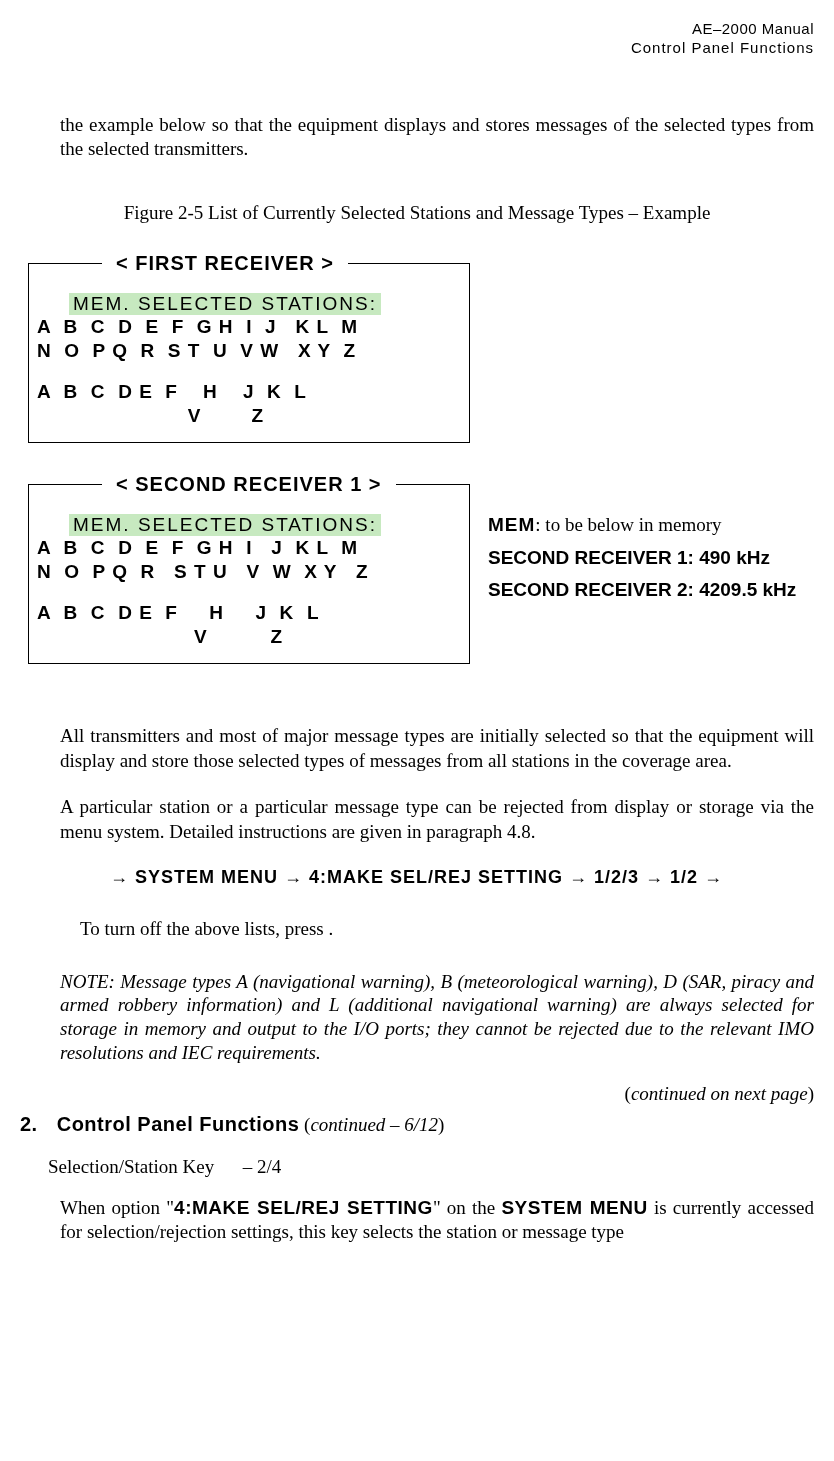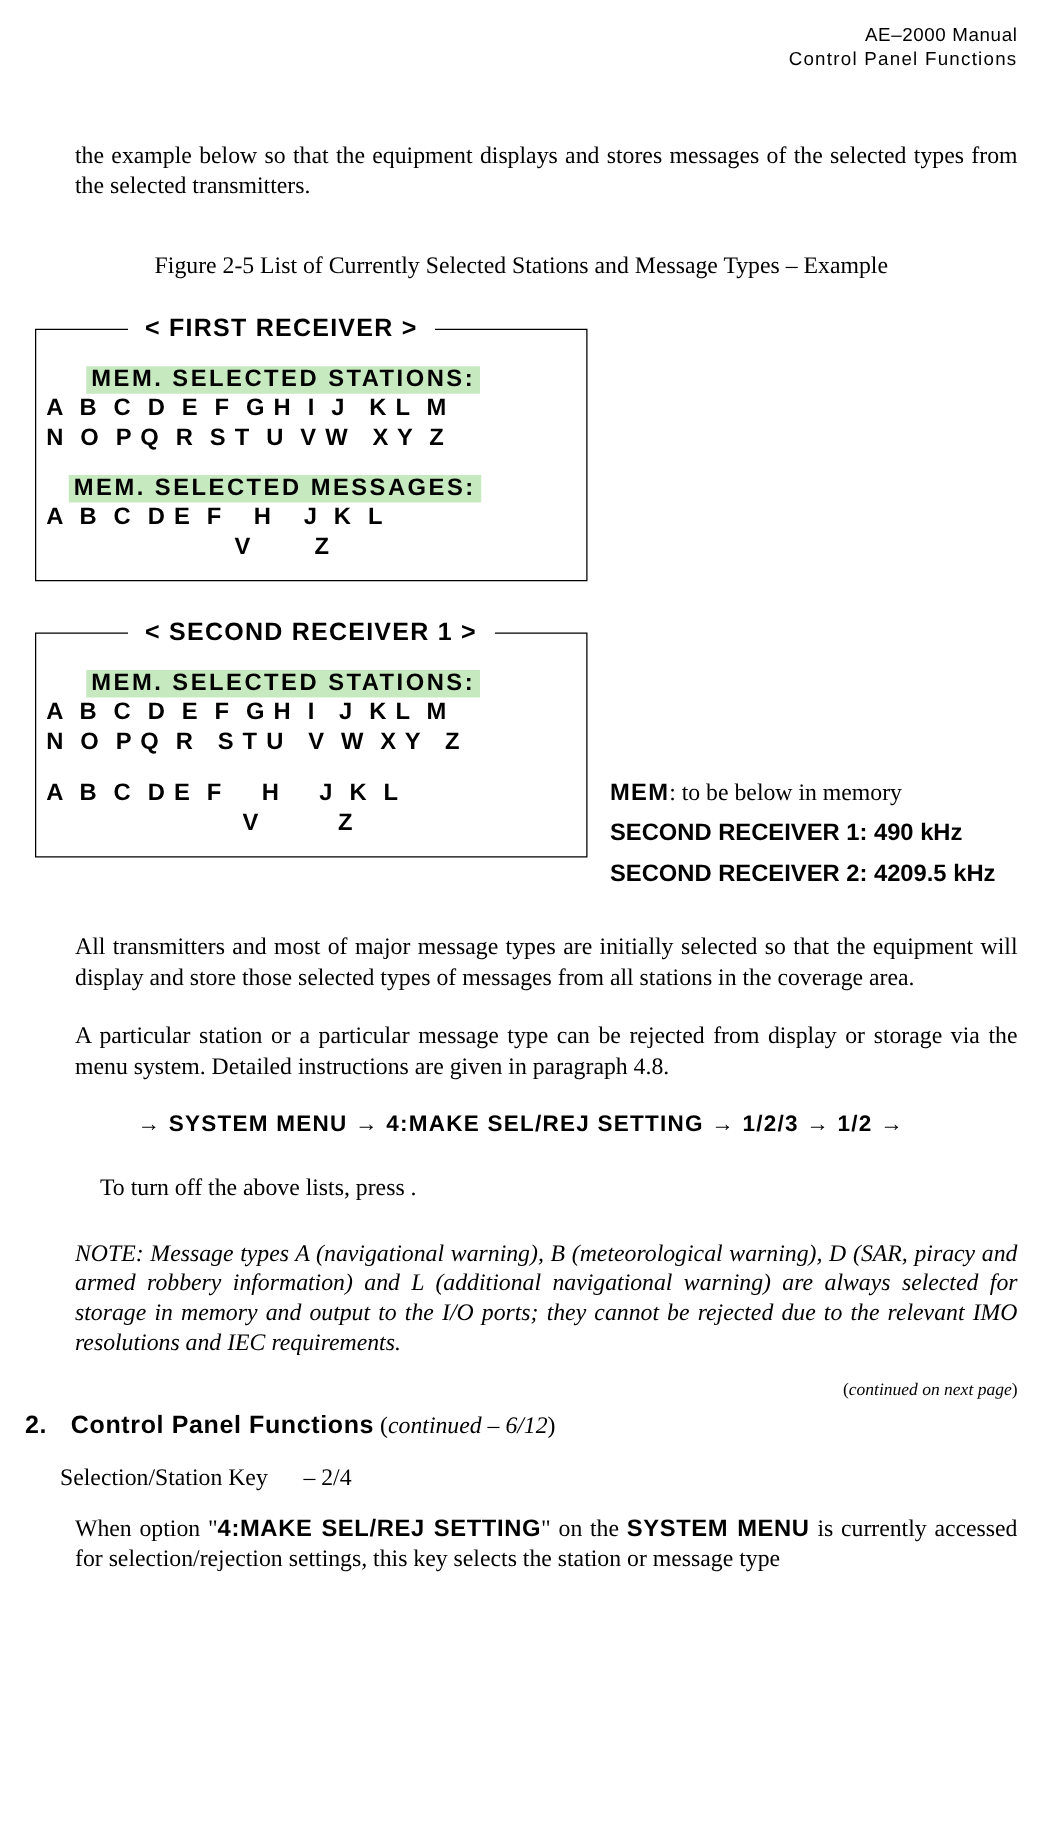--- a/index.html
+++ b/index.html
@@ -31,21 +31,21 @@
     text-align: justify;
     margin: 0 0 0 40px;
   }
   .figure-caption {
     text-align: center;
     font-size: 19px;
     margin: 40px 0 28px 0;
   }
   .figure-row {
     display: flex;
-    align-items: flex-end;
+    align-items: center;
     margin-left: 8px;
   }
   .receivers-col { width: 460px; }
   .legend-col {
     flex: 1;
     padding-top: 170px;
     font-size: 19px;
     line-height: 1.7;
   }
   .legend-col .mem { font-family: Arial, Helvetica, sans-serif; font-weight: bold; letter-spacing: 1px; }
@@ -59,21 +59,21 @@
   fieldset.receiver legend {
     font-size: 20px;
     font-weight: bold;
     letter-spacing: 1px;
     padding: 0 14px;
     margin-left: 65px;
   }
   .sel-header {
     display: inline-block;
     background: #c7e9c0;
-    font-weight: bold;
+    font-weight: normal;
     font-size: 19px;
     letter-spacing: 2px;
     padding: 0 4px;
     margin-left: 32px;
   }
   .letters {
     font-family: Arial, Helvetica, sans-serif;
     font-weight: bold;
     font-size: 19px;
     letter-spacing: 1px;
@@ -92,21 +92,21 @@
   .turnoff { margin: 0 0 30px 60px; font-size: 19px; }
   .note {
     font-style: italic;
     font-size: 19px;
     text-align: justify;
     margin: 0 0 18px 40px;
     line-height: 1.25;
   }
   .continued-right {
     text-align: right;
-    font-size: 14px;
+    font-size: 19px;
     margin: 0 0 8px 0;
   }
   .continued-right .it { font-style: italic; }
   .section-title {
     font-family: Arial, Helvetica, sans-serif;
     font-weight: bold;
     font-size: 20px;
     letter-spacing: 0.5px;
   }
   .section-line { font-size: 19px; margin: 0 0 20px 0; }
@@ -137,21 +137,20 @@
   <div class="figure-caption">Figure 2-5   List of Currently Selected Stations and Message Types – Example</div>
 
   <div class="figure-row">
     <div class="receivers-col">
 
       <fieldset class="receiver">
         <legend>&lt; FIRST RECEIVER &gt;</legend>
         <div><span class="sel-header">MEM. SELECTED STATIONS:</span></div>
         <div class="letters">A  B  C  D  E  F  G H  I  J   K L  M
 N  O  P Q  R  S T  U  V W   X Y  Z</div>
-        <div><span class="sel-header" style="margin-left:18px">MEM. SELECTED MESSAGES:</span></div>
         <div class="letters" style="margin-bottom:0">A  B  C  D E  F    H    J  K  L
                         V        Z</div>
       </fieldset>
 
       <fieldset class="receiver">
         <legend>&lt; SECOND RECEIVER 1 &gt;</legend>
         <div><span class="sel-header">MEM. SELECTED STATIONS:</span></div>
         <div class="letters">A  B  C  D  E  F  G H  I   J  K L  M
 N  O  P Q  R   S T U   V  W  X Y   Z</div>
         <div class="letters" style="margin-bottom:0">A  B  C  D E  F     H     J  K  L

